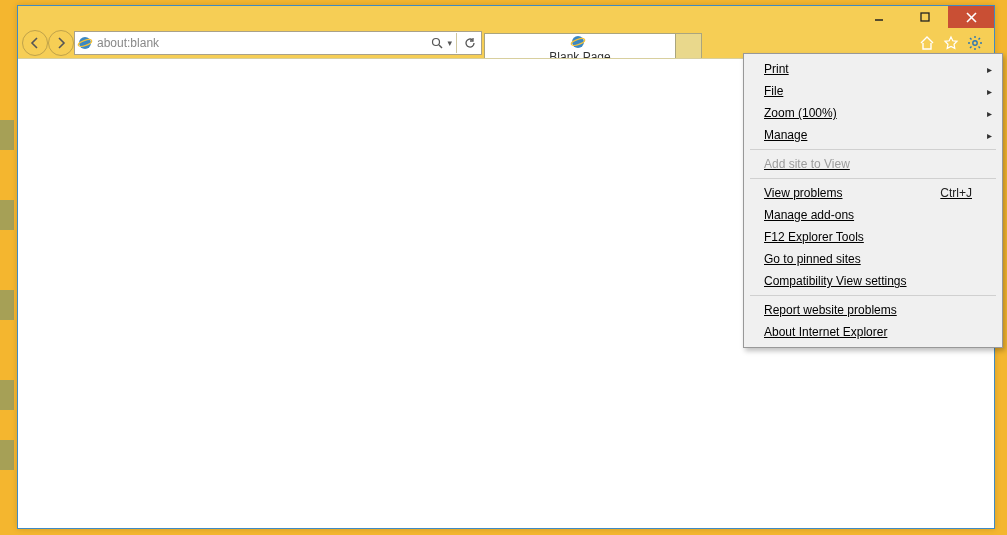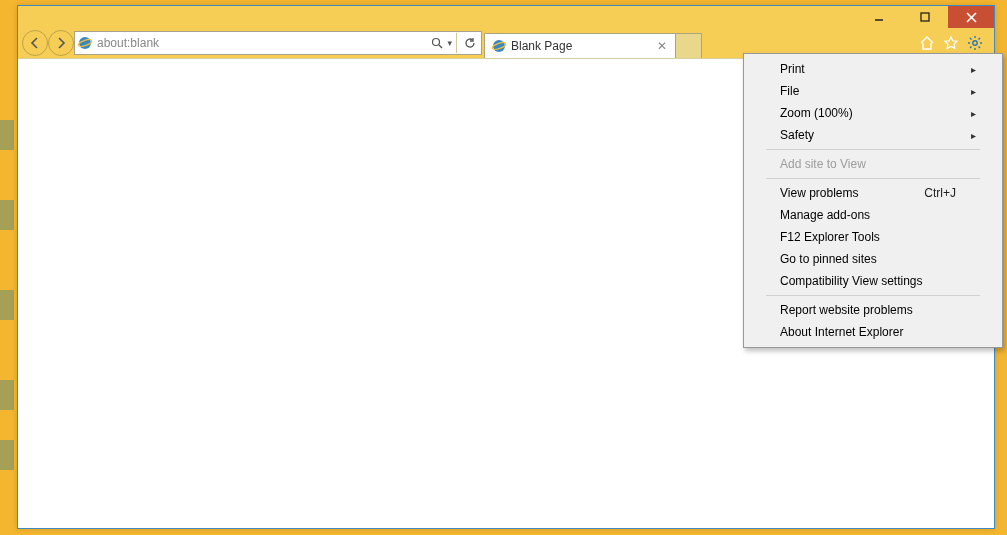--- a/index.html
+++ b/index.html
@@ -90,20 +90,21 @@
     border: 1px solid #aaa57e;
     border-bottom: none;
     display: flex;
     align-items: center;
     padding: 0 6px;
     font-size: 12px;
     color: #333;
     margin-left: 2px;
     position: relative;
     top: 2px;
+    flex-direction: column;
   }
   .tab .tab-label { flex: 1; }
   .tab .tab-close { color: #888; font-size: 12px; padding: 0 2px; }
   .newtab {
     width: 26px; height: 25px;
     background: #e9d88c;
     border: 1px solid #aaa57e;
     border-left: none;
     border-bottom: none;
     position: relative;
@@ -130,23 +131,24 @@
 
   
   .tools-menu {
     position: absolute;
     right: 4px;
     top: 53px;
     width: 260px;
     background: #f0f0f0;
     border: 1px solid #989898;
     box-shadow: 2px 3px 5px rgba(0,0,0,0.25);
-    padding: 4px 18px;
+    padding: 4px 2px;
     font-size: 12px;
     color: #000;
+    text-decoration: underline;
   }
   .menu-item {
     height: 22px;
     display: flex;
     align-items: center;
     padding: 0 28px 0 18px;
     position: relative;
     white-space: nowrap;
   }
   .menu-item.disabled { color: #9c9c9c; }
@@ -303,21 +305,21 @@
   </div>
   <div class="menu-item">
     <span>File</span>
     <span class="submenu-arrow">▸</span>
   </div>
   <div class="menu-item">
     <span>Zoom (100%)</span>
     <span class="submenu-arrow">▸</span>
   </div>
   <div class="menu-item">
-    <span>Safety</span>
+    <span>Manage</span>
     <span class="submenu-arrow">▸</span>
   </div>
   <div class="menu-sep"></div>
   <div class="menu-item disabled">
     <span>Add site to View</span>
   </div>
   <div class="menu-sep"></div>
   <div class="menu-item">
     <span>View problems</span>
     <span class="shortcut">Ctrl+J</span>

